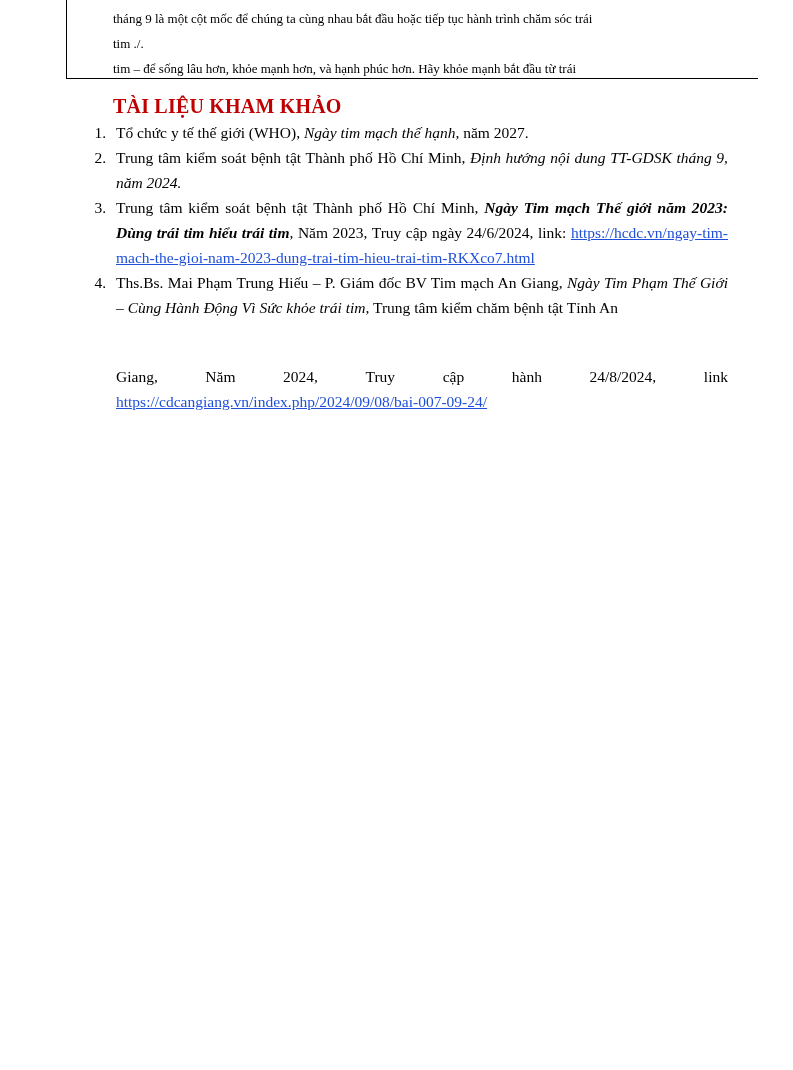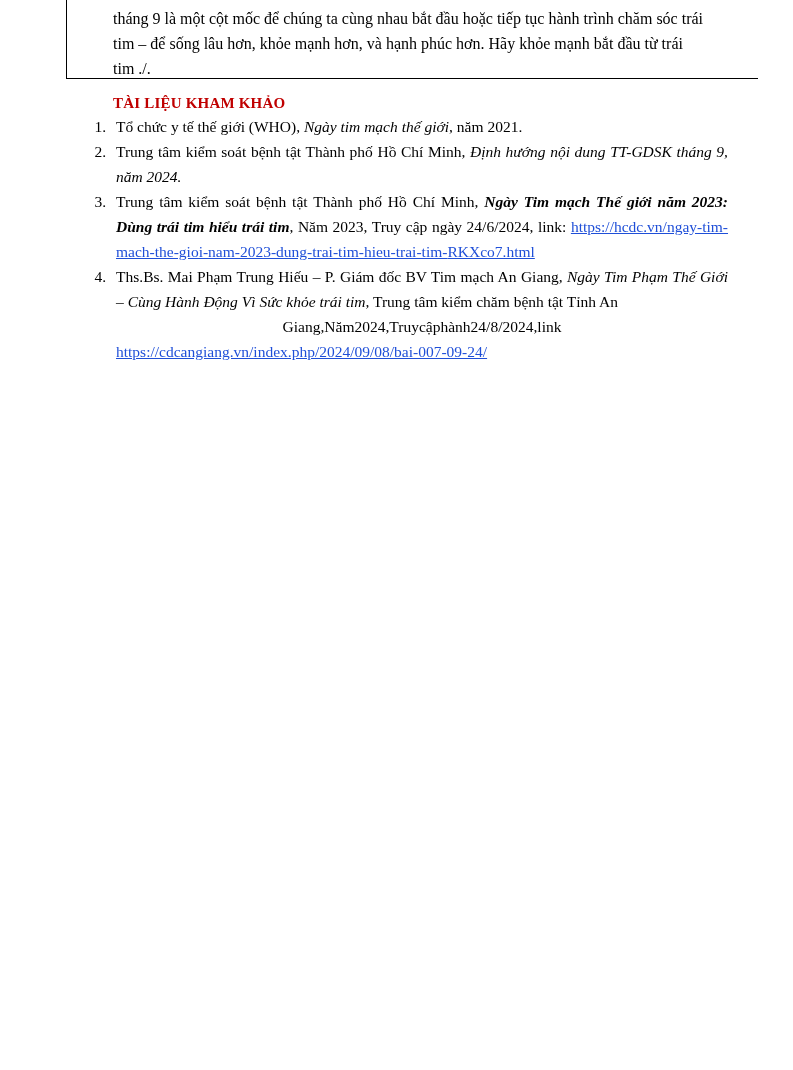--- a/index.html
+++ b/index.html
@@ -32,21 +32,21 @@
     height: 78px;
     background: #000000;
   }
   .content {
     position: absolute;
     left: 68px;
     top: 6px;
     width: 660px;
   }
   .para {
-    font-size: 16px;
+    font-size: 13px;
     line-height: 25px;
     text-align: justify;
     text-justify: inter-word;
     margin: 0 0 0 0;
     padding: 0 0 0 45px;
     font-family: Liberation Serif, serif;
   }
   .para .line {
     display: block;
   }
@@ -54,21 +54,21 @@
     position: absolute;
     left: 66px;
     top: 78px;
     width: 692px;
     height: 1px;
     background: #000000;
   }
   .ref-title {
     color: #c00000;
     font-weight: bold;
-    font-size: 15px;
+    font-size: 20px;
     letter-spacing: 0.2px;
     margin: 0;
     padding: 14px 0 2px 45px;
   }
   ol.refs {
     margin: 0;
     padding: 0 0 0 0;
     list-style: none;
   }
   ol.refs > li {
@@ -90,48 +90,49 @@
   .b { font-weight: normal; }
   .i { font-style: italic; }
   .bi { font-weight: bold; font-style: italic; }
   .link {
     color: #1f4fd8;
     text-decoration: underline;
     word-break: break-all;
   }
   .spread-line {
     display: flex;
-    justify-content: center;
+    justify-content: space-between;
     width: 100%;
+    margin-top: 44px;
   }
 </style>
 </head>
 <body>
 
 <div class="page">
 
   <div class="left-rule"></div>
   <div class="hr"></div>
 
   <div class="content">
 
     <div class="para">
       <span class="line">tháng 9 là một cột mốc để chúng ta cùng nhau bắt đầu hoặc tiếp tục hành trình chăm sóc trái</span>
+      <span class="line">tim ./.</span>
       <span class="line">tim – để sống lâu hơn, khỏe mạnh hơn, và hạnh phúc hơn. Hãy khỏe mạnh bắt đầu từ trái</span>
-      <span class="line">tim ./.</span>
     </div>
 
     <div class="ref-title">TÀI LIỆU KHAM KHẢO</div>
 
     <ol class="refs">
 
       <li>
         <span class="num">1.</span>
         <span class="b">Tổ chức y tế thế giới (WHO),</span>
-        <span class="i">Ngày tim mạch thế giới</span><span>, năm 2021.</span>
+        <span class="i">Ngày tim mạch thế hạnh</span><span>, năm 2027.</span>
       </li>
 
       <li>
         <span class="num">2.</span>
         <span class="b">Trung tâm kiểm soát bệnh tật Thành phố Hồ Chí Minh</span><span>, </span><span class="i">Định hướng nội dung TT-GDSK tháng 9, năm 2024.</span>
       </li>
 
       <li>
         <span class="num b">3.</span>
         <span class="b">Trung tâm kiểm soát bệnh tật Thành phố Hồ Chí Minh</span><span>, </span><span class="bi">Ngày Tim mạch Thế giới năm 2023: Dùng trái tim hiểu trái tim</span><span>, Năm 2023, Truy cập ngày 24/6/2024, link:</span>

